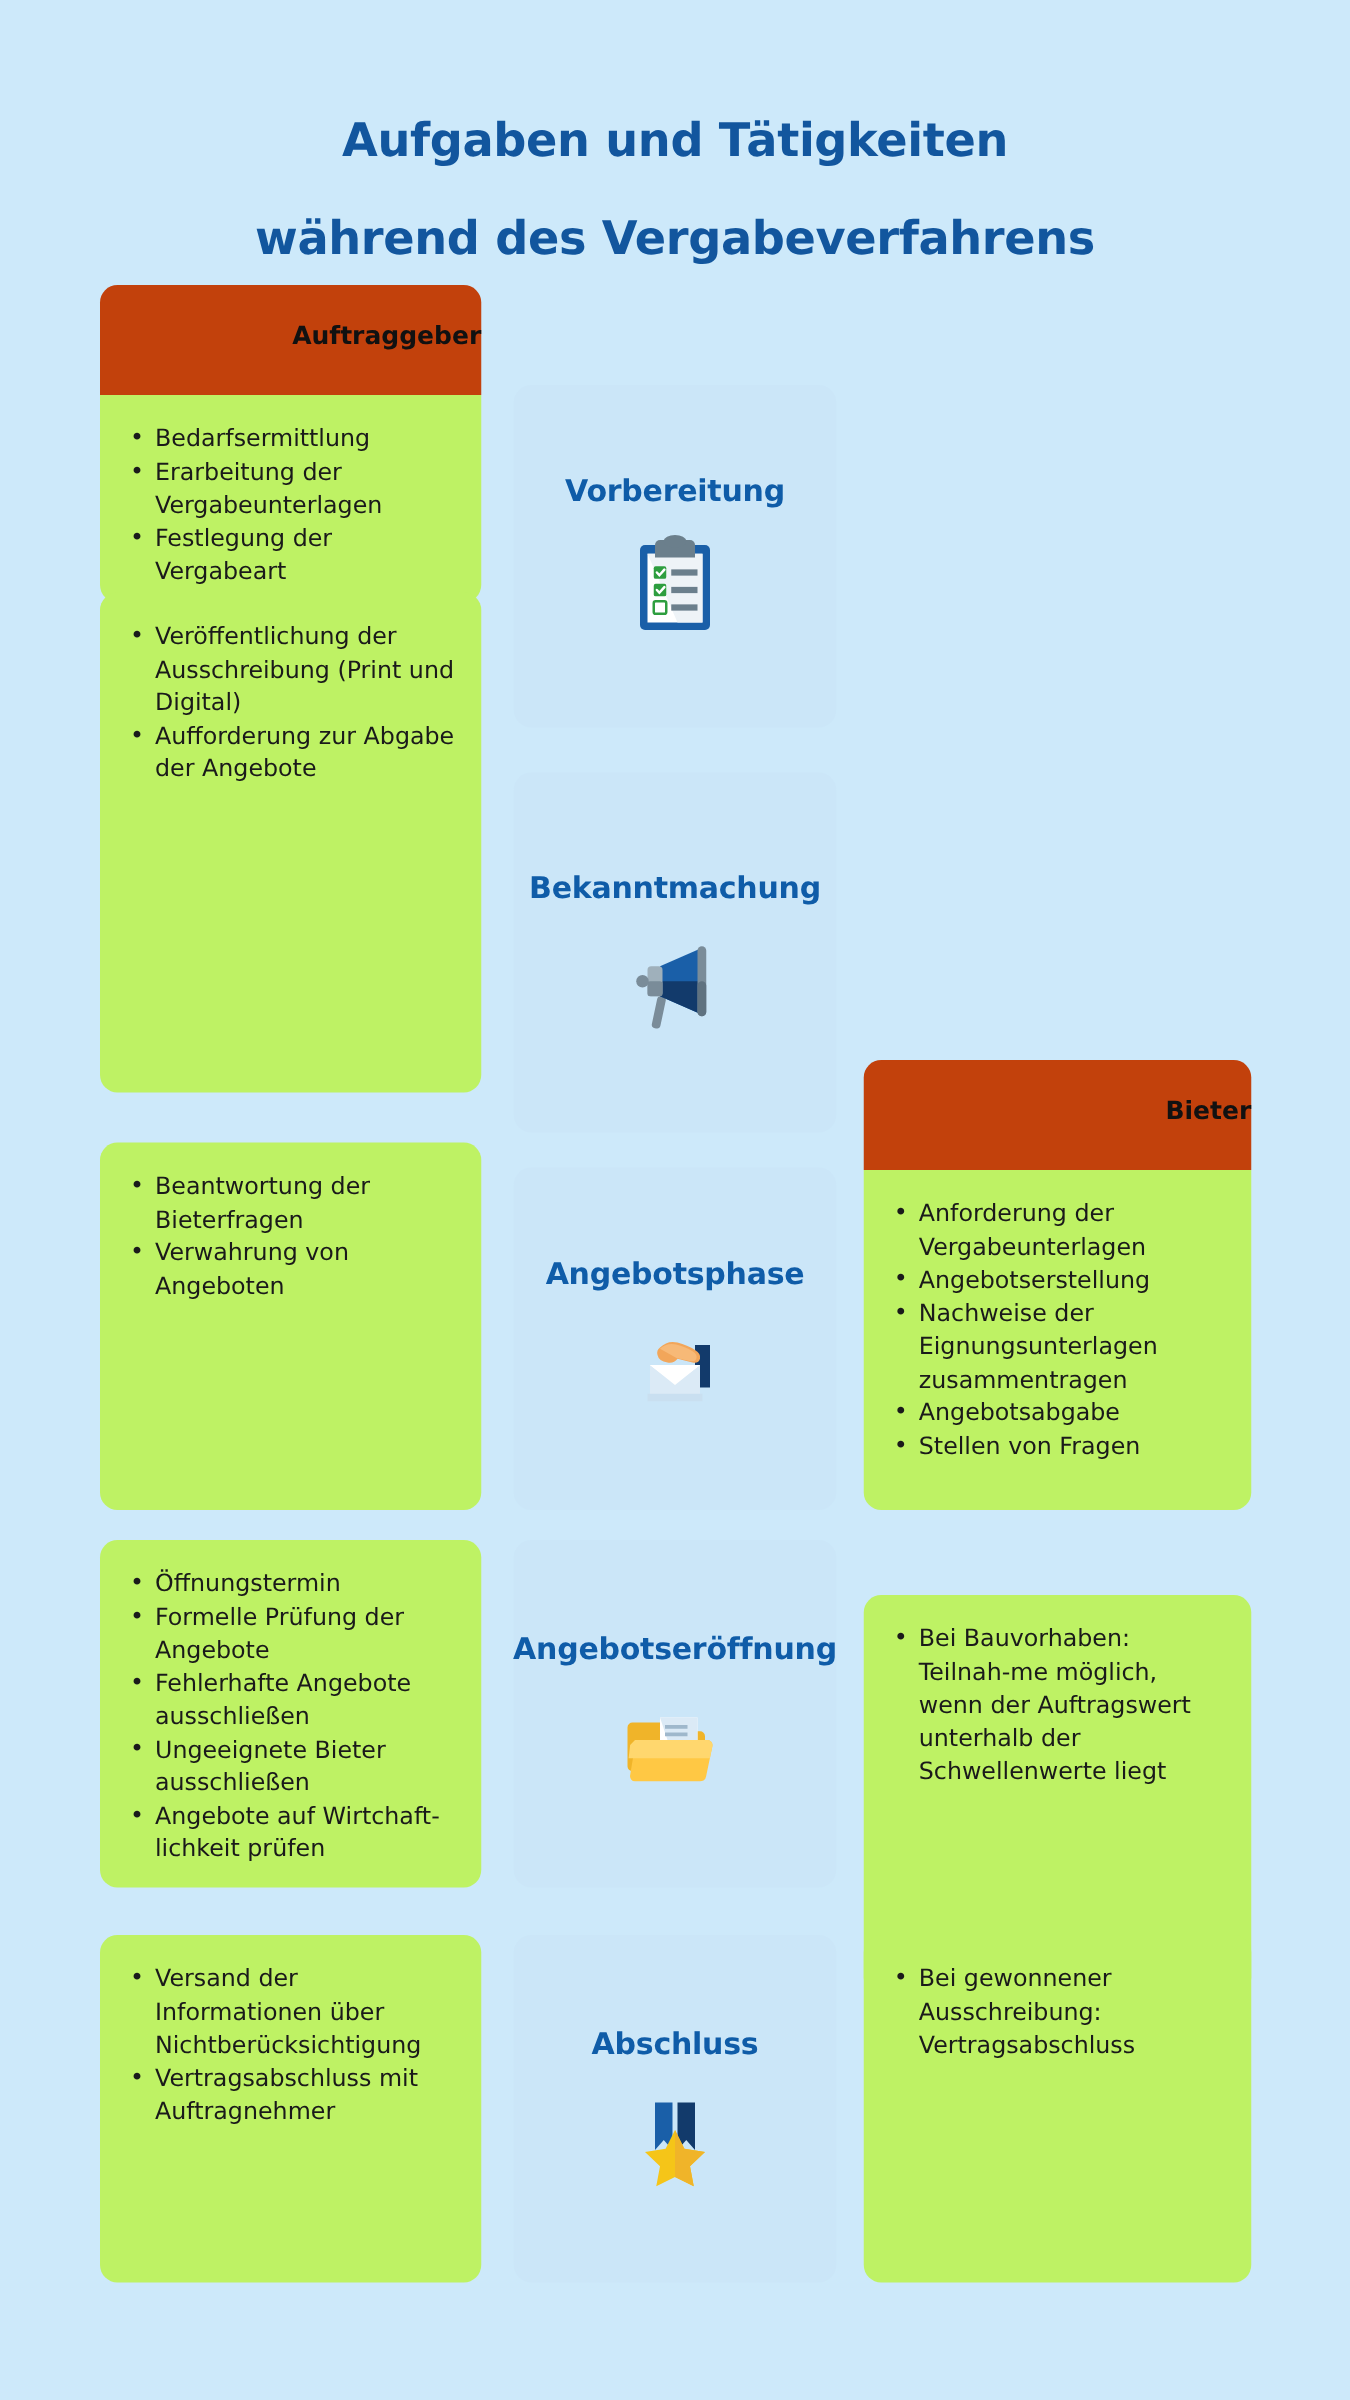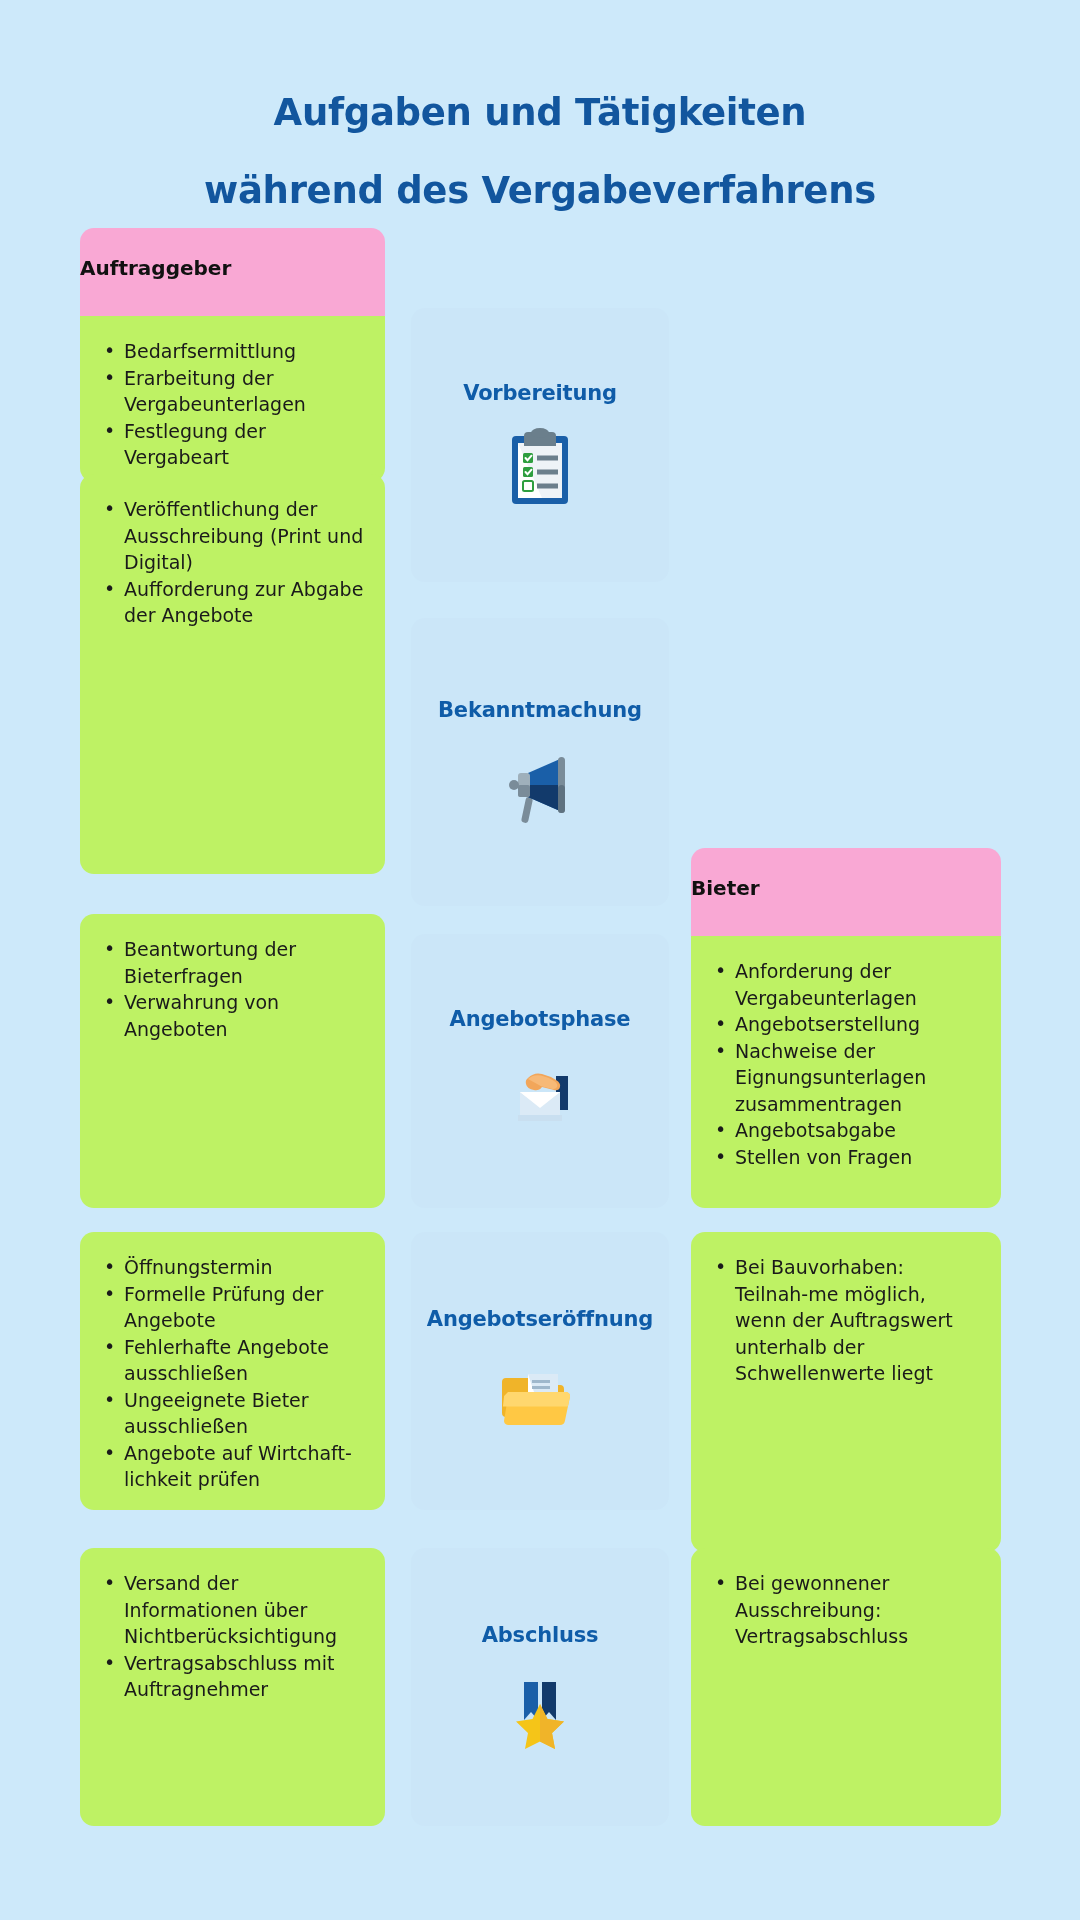--- a/index.html
+++ b/index.html
@@ -41,23 +41,23 @@
     top: 0; left: 0;
     width: 1080px;
     height: 1920px;
   }
   .col-left   { left: 80px;  width: 305px; }
   .col-right  { left: 691px; width: 310px; }
 
   
   .role-header {
     position: absolute;
-    background: #f9a8d4;
+    background: #c2410c;
     border-radius: 14px 14px 0 0;
-    text-align: left;
+    text-align: right;
     font-weight: bold;
     font-size: 20px;
     color: #111111;
     padding-top: 28px;
   }
   .role-header-left  { left: 80px;  width: 305px; top: 228px; height: 88px; }
   .role-header-right { left: 691px; width: 310px; top: 848px; height: 88px; }
 
   
   .card {
@@ -93,21 +93,21 @@
     width: 258px;
     background: #cbe6f8;
     border-radius: 14px;
     display: flex;
     flex-direction: column;
     align-items: center;
     justify-content: center;
   }
   .phase-label {
     font-weight: bold;
-    font-size: 21px;
+    font-size: 24px;
     color: #0f5ca8;
     text-align: center;
     line-height: 26px;
     letter-spacing: -0.2px;
   }
   .phase-icon {
     margin-top: 20px;
     width: 84px;
     height: 84px;
     display: block;
@@ -240,21 +240,21 @@
   <div class="card has-header col-right" style="top:936px;height:272px;">
     <ul>
       <li>Anforderung der Vergabeunterlagen</li>
       <li>Angebotserstellung</li>
       <li>Nachweise der Eignungsunterlagen zusammentragen</li>
       <li>Angebotsabgabe</li>
       <li>Stellen von Fragen</li>
     </ul>
   </div>
 
-  <div class="card col-right" style="top:1232px;height:320px;">
+  <div class="card col-right" style="top:1276px;height:320px;">
     <ul>
       <li>Bei Bauvorhaben: Teilnah-me möglich, wenn der Auftragswert unterhalb der Schwellenwerte liegt</li>
     </ul>
   </div>
 
   <div class="card col-right" style="top:1548px;height:278px;">
     <ul>
       <li>Bei gewonnener Ausschreibung: Vertragsabschluss</li>
     </ul>
   </div>

